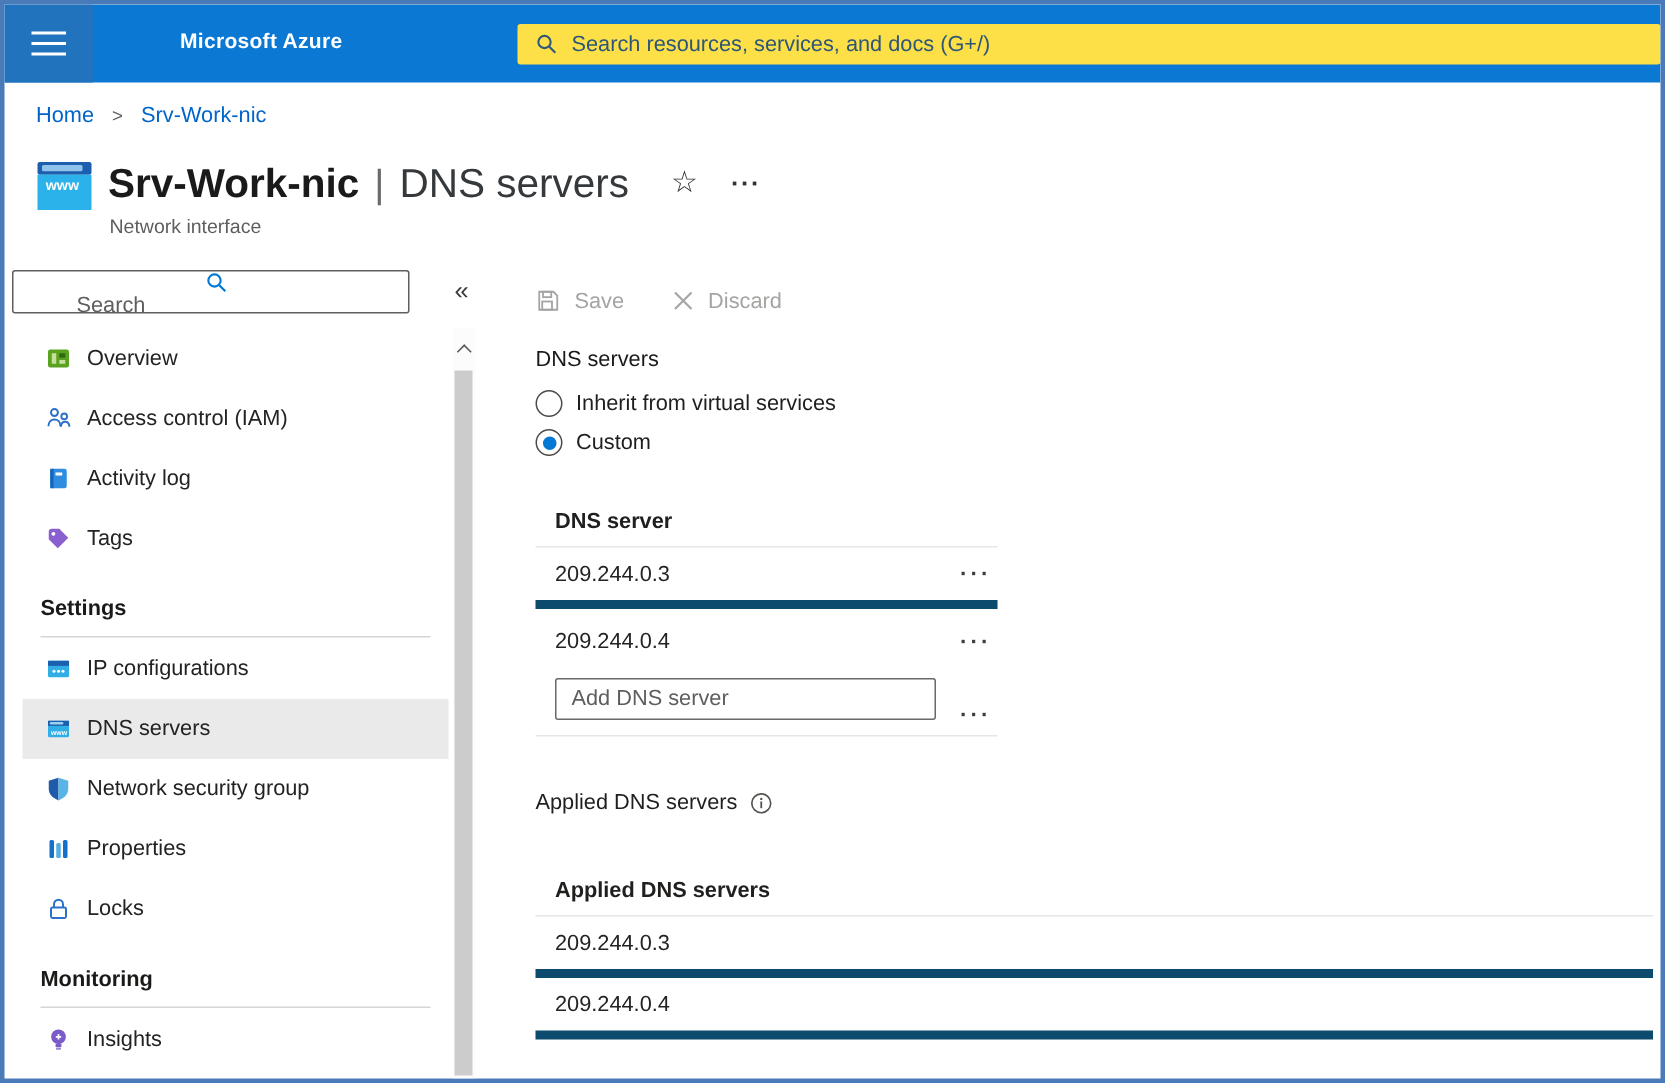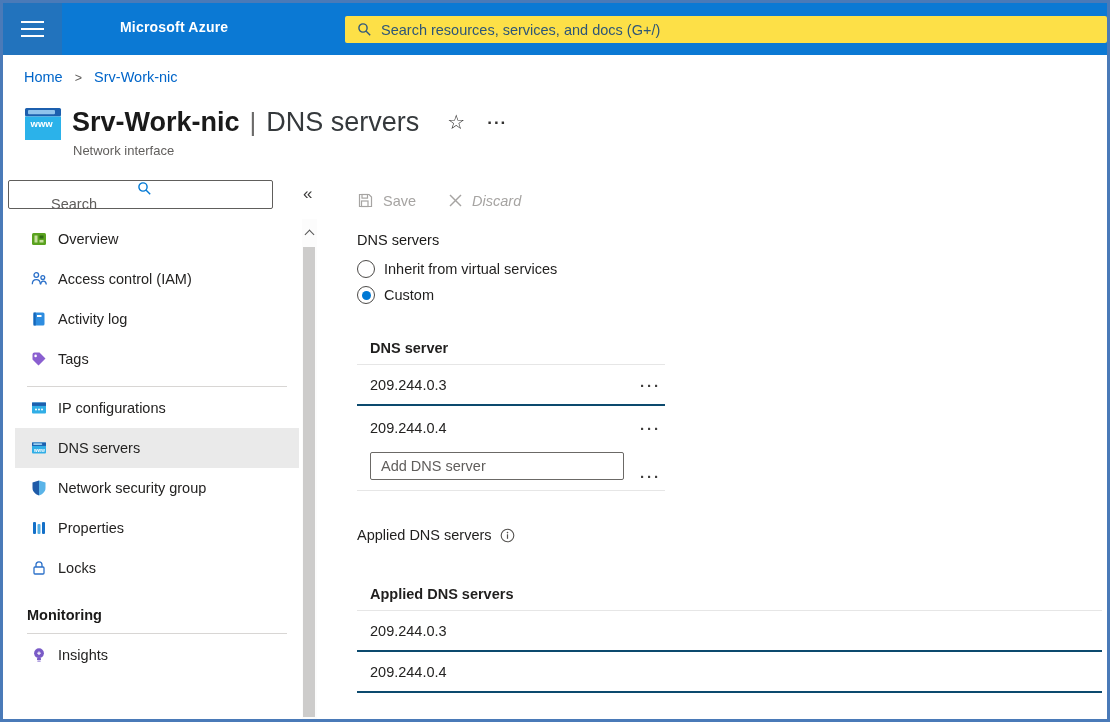--- a/index.html
+++ b/index.html
@@ -65,37 +65,37 @@
                background:none; cursor:pointer; }
   .scroll-up i { display:block; width:7px; height:7px; border-left:1.6px solid #555;
                  border-top:1.6px solid #555; transform:rotate(45deg); margin:8px auto 0; }
   .scroll-thumb { position:absolute; left:1px; right:2px; top:28px; bottom:2px;
                   background:#cdcccb; cursor:pointer; }
 
   
   .toolbar { position:absolute; left:354px; top:189px; display:flex; align-items:center; }
   .tool-btn { border:none; background:none; display:flex; align-items:center; gap:9px;
               font-family:inherit; font-size:14.5px; color:#a6a4a2; cursor:default; }
-  .tool-btn + .tool-btn { margin-left:32px;font-style:italic; }
+  .tool-btn + .tool-btn { margin-left:32px; }
 
   .dns-label { position:absolute; left:354px; top:229px; font-size:14.5px; color:#1b1a19; }
   .radio-group { position:absolute; left:354px; top:253px; }
   .radio-row { display:flex; align-items:center; height:26px; cursor:pointer; }
   .radio-circle { width:18px; height:18px; border:1.5px solid #4c4a48; border-radius:50%;
                   background:#fff; display:flex; align-items:center; justify-content:center;
                   flex:0 0 auto; }
   .radio-circle .dot { width:9px; height:9px; border-radius:50%; background:#0078d4; display:none; }
   .radio-row.checked .radio-circle .dot { display:block; }
   .radio-row .rlb { margin-left:9px; font-size:14.5px; color:#201f1e; }
 
   .dns-table { position:absolute; left:354px; top:327px; width:308px; }
   .t-header { padding:10px 0 8px 13px; font-size:14.5px; font-weight:700; color:#201f1e;
               border-bottom:1px solid #e6e6e6; }
   .t-row { position:relative; height:41px; display:flex; align-items:center;
-           padding-left:13px; font-size:14.5px; color:#242322; border-bottom:2px solid #0c4a6e; }
+           padding-left:13px; font-size:14.5px; color:#242322; border-bottom:6px solid #0c4a6e; }
   .t-row.no-line { border-bottom:none; height:44px; }
   .row-menu { position:absolute; right:4px; top:50%; transform:translateY(-50%);
               border:none; background:none; cursor:pointer; font-size:15px; font-weight:700;
               letter-spacing:2px; color:#3f3e3d; }
   .t-input-row { position:relative; padding:2px 0 10px 13px; border-bottom:1px solid #e6e6e6; }
   .t-input-row input { width:254px; height:28px; border:1px solid #6b6966; border-radius:2px;
                        padding:0 10px; font-family:inherit; font-size:14.5px; color:#323130; }
   .t-input-row input::placeholder { color:#605e5c; opacity:1; }
   .t-input-row .row-menu { top:18px; transform:none; }
 
@@ -197,20 +197,21 @@
     <div class="nav-item">
       <span class="ic">
         <svg width="18" height="18" viewBox="0 0 18 18">
           <path d="M9.5 2.5 l6 6 -7 7 -6-6 V4.5 a2 2 0 0 1 2-2 z" fill="#8a5fd0"></path>
           <circle cx="5.6" cy="5.9" r="1.3" fill="#ffffff"></circle>
         </svg>
       </span>
       <span class="lb">Tags</span>
     </div>
 
+    <div class="nav-header">Settings</div>
     <div class="nav-divider"></div>
 
     <div class="nav-item">
       <span class="ic">
         <svg width="18" height="18" viewBox="0 0 18 18">
           <rect x="2" y="3.5" width="14" height="11" rx="1" fill="#31aee6"></rect>
           <rect x="2" y="3.5" width="14" height="3.4" fill="#1c5fae"></rect>
           <circle cx="6" cy="10.5" r="1" fill="#ffffff"></circle>
           <circle cx="9" cy="10.5" r="1" fill="#ffffff"></circle>
           <circle cx="12" cy="10.5" r="1" fill="#ffffff"></circle>

